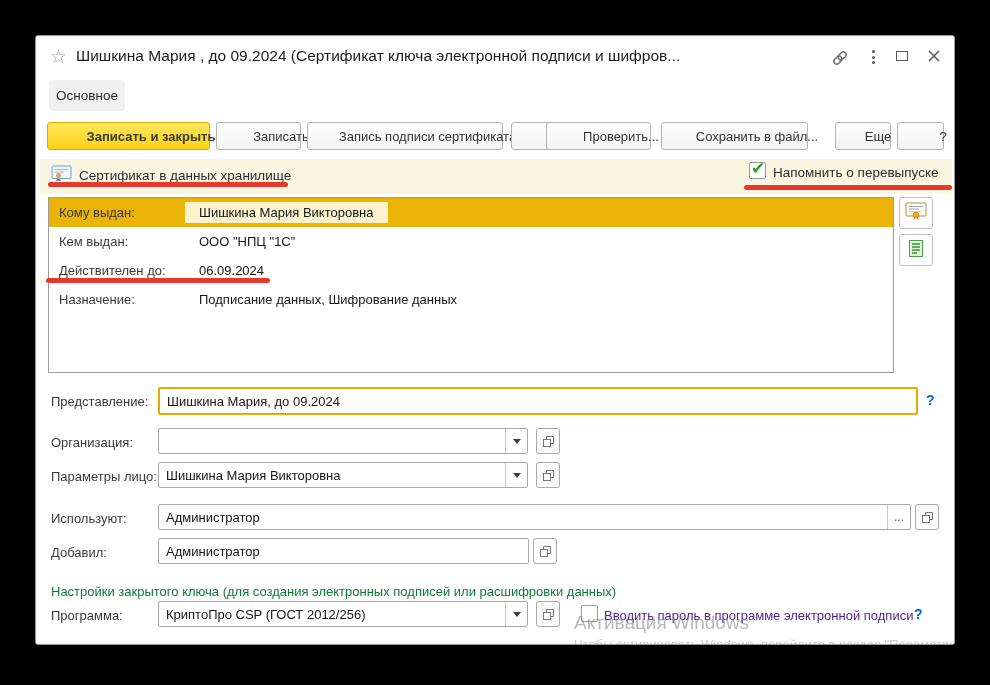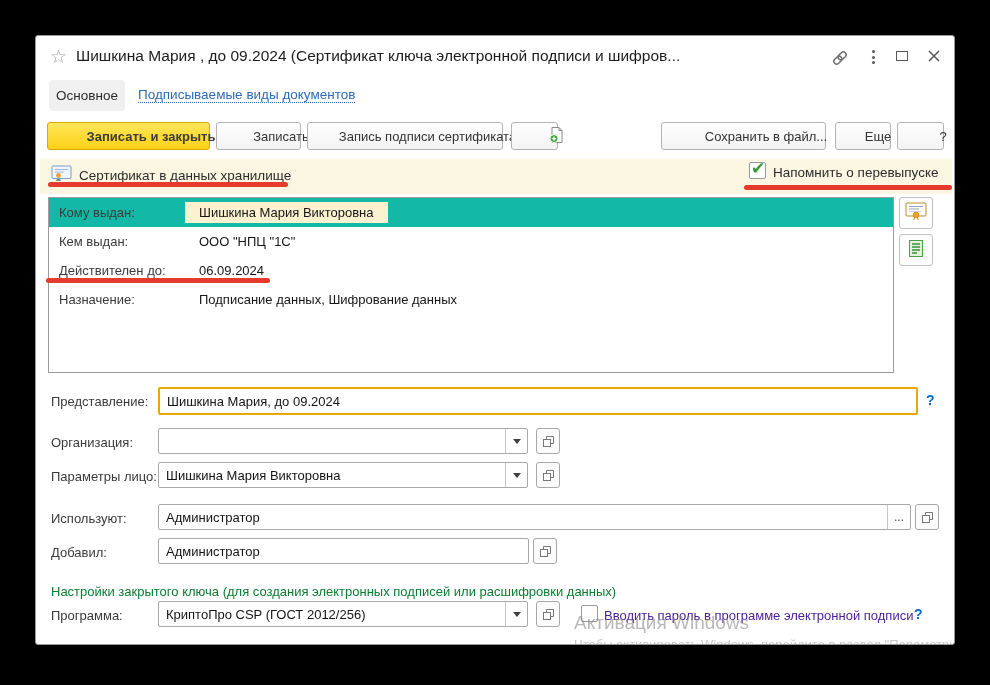--- a/index.html
+++ b/index.html
@@ -41,21 +41,21 @@
   .cb .mark{position:absolute;left:1px;top:-5px;font-size:17px;font-weight:bold;color:#2f9e2f;}
   .red-line{position:absolute;height:5px;background:#e43b2c;border-radius:3px;z-index:6;}
   
   .cert-panel{
     position:absolute;left:12px;top:161px;width:846px;height:176px;
     border:1px solid #9c9c9c;background:#fff;box-sizing:border-box;
   }
   .cert-row{position:relative;height:29px;font-size:13px;}
   .cert-row .rl{position:absolute;left:10px;top:7px;color:#3a3a3a;}
   .cert-row .rv{position:absolute;left:150px;top:7px;color:#161616;white-space:nowrap;}
-  .cert-row.hl{background:#14b8a6;}
+  .cert-row.hl{background:#eab308;}
   .cert-row.hl .rv{left:136px;top:4px;background:#fcf2cf;padding:3px 14px;}
   .sidebtn{
     position:absolute;width:34px;height:32px;box-sizing:border-box;border:1px solid #c2c2c2;border-radius:3px;
     background:#fdfdfd;display:flex;align-items:center;justify-content:center;
   }
   
   .lbl{position:absolute;font-size:13px;color:#3a3a3a;white-space:nowrap;}
   .field{
     position:absolute;box-sizing:border-box;background:#fff;border:1px solid #a8a8a8;border-radius:2px;
     display:flex;align-items:stretch;height:26px;
@@ -100,36 +100,36 @@
       <i></i>
     </div>
   <div class="abs maxbox" style="left:860px;top:15px;"></div>
   <div class="abs" style="left:891px;top:13px;">
     <svg width="14" height="14" viewBox="0 0 14 14">
         <path d="M2 2 L12 12 M12 2 L2 12" stroke="#5a5a5a" stroke-width="1.6"></path>
       </svg>
   </div>
 
   <div class="abs tab-active" style="left:13px;top:44px;">Основное</div>
-  <a class="abs link" style="left:102px;top:51px;">Подписываемые виды документов</a>
 
   <div class="btn btn-primary" style="left:11px;top:86px;width:163px;">Записать и закрыть</div>
   <div class="btn" style="left:180px;top:86px;width:85px;">Записать</div>
   <div class="btn" style="left:271px;top:86px;width:196px;">Запись подписи сертификата</div>
   <div class="btn" style="left:475px;top:86px;width:28px;">
     <span>
       <svg width="18" height="18" viewBox="0 0 18 18">
         <path d="M4 1.5 h7 l3 3 V16.5 H4 Z" fill="#fff" stroke="#8a8a8a"></path>
         <path d="M11 1.5 v3 h3" fill="none" stroke="#8a8a8a"></path>
         <circle cx="6" cy="12.6" r="4" fill="#2ea52e" stroke="#fff"></circle>
         <path d="M6 10.4 v4.4 M3.8 12.6 h4.4" stroke="#fff" stroke-width="1.4"></path>
       </svg>
     </span>
   </div>
-  <div class="btn" style="left:625px;top:86px;width:165px;">Сохранить в файл...</div>
+  <div class="btn" style="left:510px;top:86px;width:105px;">Проверить...</div>
+  <div class="btn" style="left:625px;top:86px;width:147px;">Сохранить в файл...</div>
   <div class="btn" style="left:799px;top:86px;width:56px;">
     <span>Еще</span>
     <span class="tri" style="margin-left:7px;"></span>
   </div>
   <div class="btn" style="left:861px;top:86px;width:30px;">?</div>
 
   <div class="banner"></div>
   <div class="abs" style="left:15px;top:129px;">
     <svg width="21" height="17" viewBox="0 0 21 17">
       <rect x="1" y="1" width="19" height="12.5" rx="1" fill="#eef5fc" stroke="#7a9ec7"></rect>

